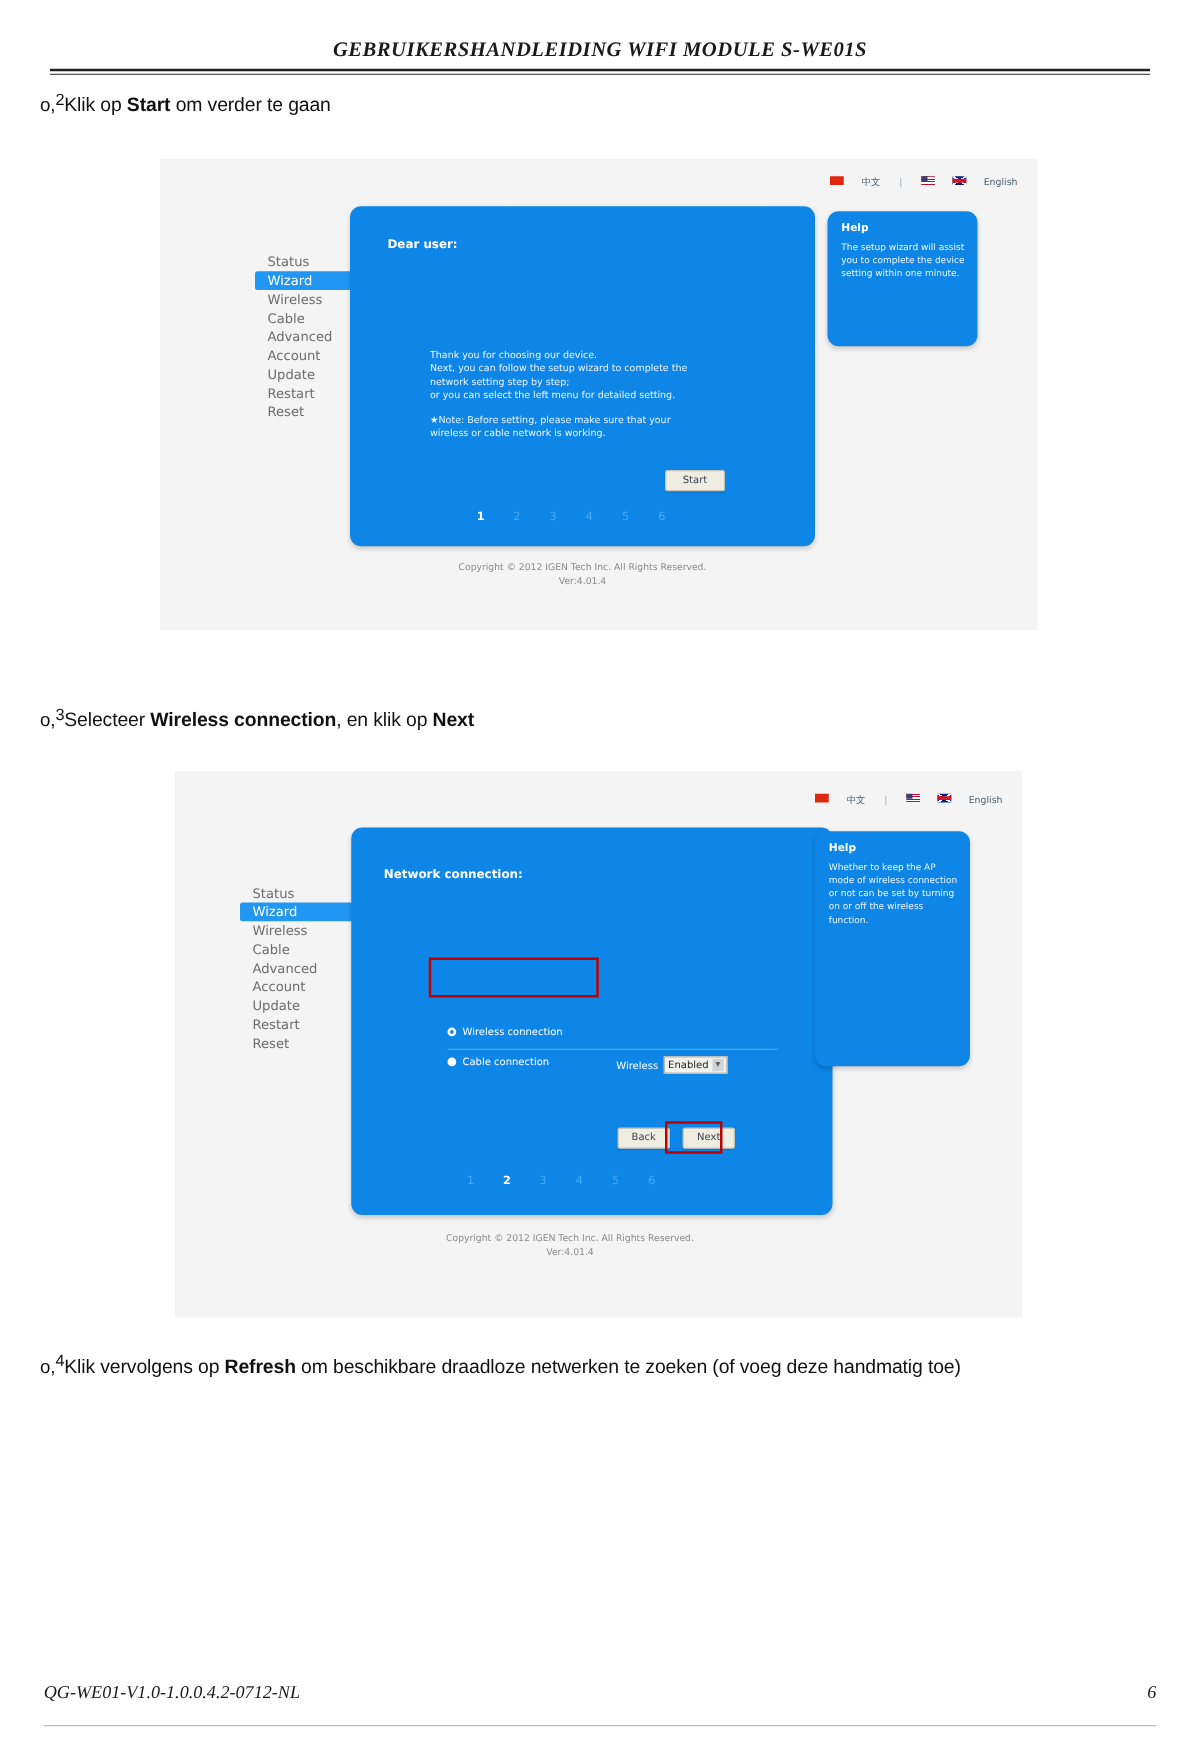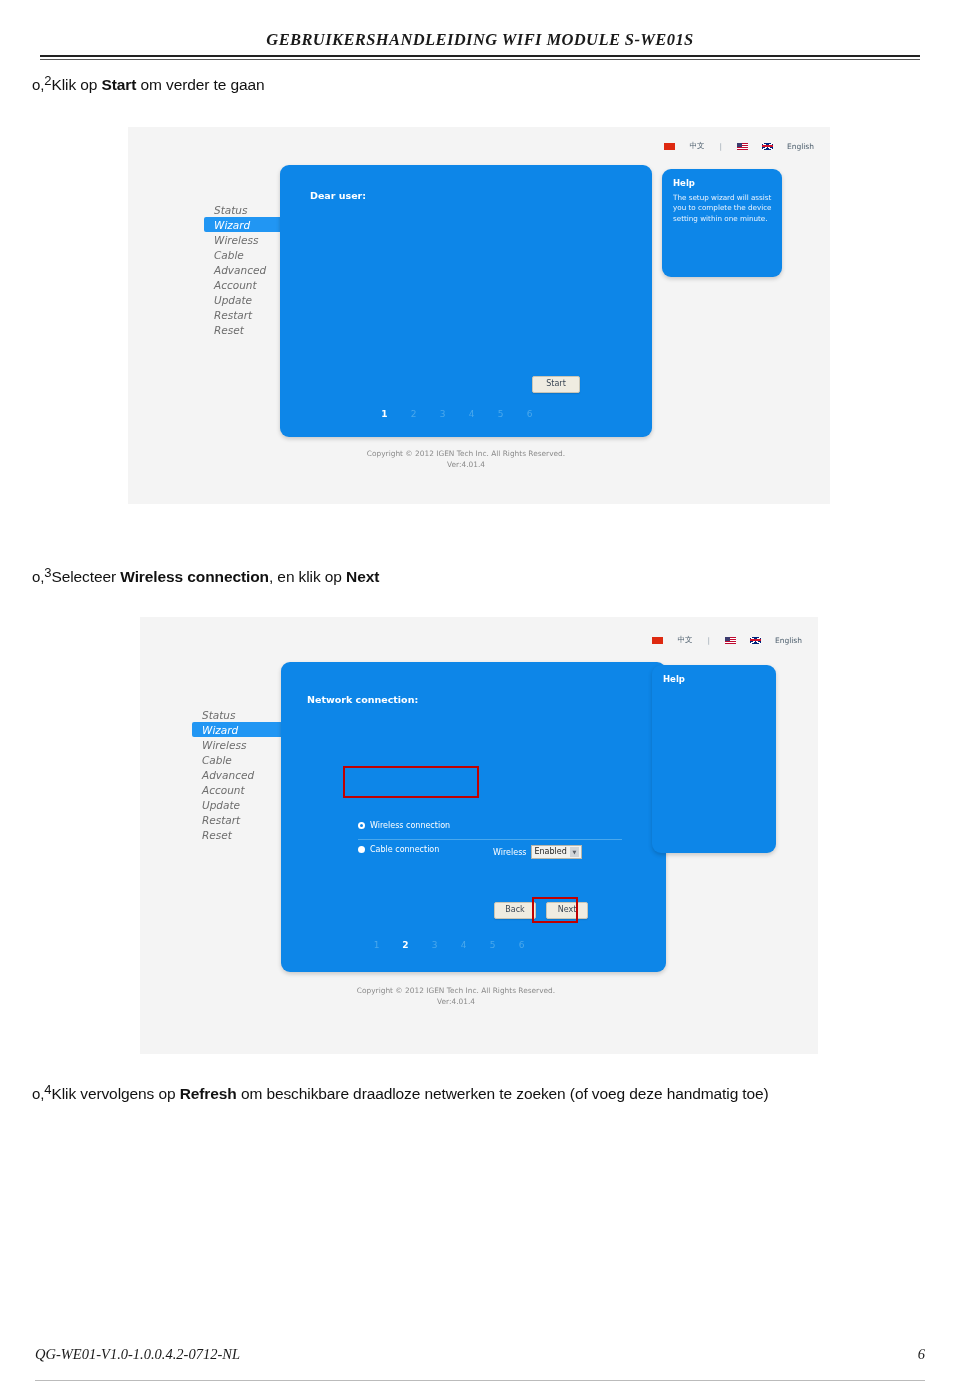--- a/index.html
+++ b/index.html
@@ -63,21 +63,21 @@
     position: absolute;
     background: #f4f4f4;
     overflow: hidden;
   }
   .shot-inner { position: absolute; inset: 0; }
 
   .lang-bar {
     position: absolute;
     right: 16px;
     display: flex;
-    align-items: center;
+    align-items: flex-start;
     gap: 14px;
     font-size: 7.5px;
     color: #4a5c6b;
     font-family: "DejaVu Sans", sans-serif;
   }
   .flag { display: inline-block; width: 11px; height: 7px; position: relative; }
   .flag-cn { background: #de2910; }
   .flag-us {
     background: repeating-linear-gradient(to bottom,#bf0a30 0,#bf0a30 1px,#fff 1px,#fff 2px);
   }
@@ -97,21 +97,20 @@
   }
   .lang-sep { color:#9aa7b2; margin:0 1px; }
 
   .menu { position: absolute; }
   .menu-item {
     font-size: 10.5px;
     color: #6d6d6d;
     font-family: "DejaVu Sans", sans-serif;
     padding: 1.5px 0 1.5px 10px;
     white-space: nowrap;
-    font-style: italic;
   }
   .menu-item.active {
     color: #ffffff;
     background: #2196f3;
     border-radius: 2px;
   }
 
   .panel {
     position: absolute;
     background: #0d86e8;
@@ -283,20 +282,30 @@
       <div class="menu-item">Cable</div>
       <div class="menu-item">Advanced</div>
       <div class="menu-item">Account</div>
       <div class="menu-item">Update</div>
       <div class="menu-item">Restart</div>
       <div class="menu-item">Reset</div>
     </div>
 
     <div class="panel" style="left:152px; top:38px; width:372px; height:272px;">
       <div class="panel-title" style="left:30px; top:25px;">Dear user:</div>
+      <div class="panel-body" style="left:64px; top:114px; right:12px;">
+        <div>Thank you for choosing our device.</div>
+        <div>Next, you can follow the setup wizard to complete the</div>
+        <div>network setting step by step;</div>
+        <div>or you can select the left menu for detailed setting.</div>
+      </div>
+      <div class="panel-body" style="left:64px; top:166px; right:12px;">
+        <div>★Note: Before setting, please make sure that your</div>
+        <div>wireless or cable network is working.</div>
+      </div>
       <div class="btn" style="left:252px; top:211px; width:46px;">Start</div>
       <div class="steps" style="left:90px; top:244px;">
         <span class="current">1</span>
         <span>2</span>
         <span>3</span>
         <span>4</span>
         <span>5</span>
         <span>6</span>
       </div>
     </div>
@@ -376,20 +385,21 @@
         <span>3</span>
         <span>4</span>
         <span>5</span>
         <span>6</span>
       </div>
     </div>
 
     <div class="help" style="left:512px; top:48px; width:124px; height:188px;">
       <div class="help-title">Help</div>
       <div class="help-body">
+        <p>Whether to keep the AP mode of wireless connection or not can be set by turning on or off the wireless function.</p>
       </div>
     </div>
 
     <div class="copyright" style="left:130px; top:368px; width:372px;">
       <div>Copyright © 2012 IGEN Tech Inc. All Rights Reserved.</div>
       <div>Ver:4.01.4</div>
     </div>
 
     <div class="hl-box" style="left:203px; top:149px; width:136px; height:32px;"></div>
     <div class="hl-box" style="left:392px; top:280px; width:46px; height:26px;"></div>

